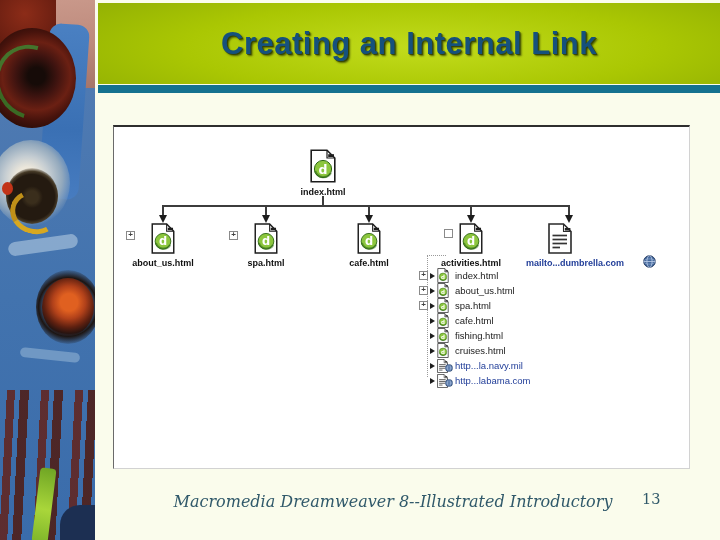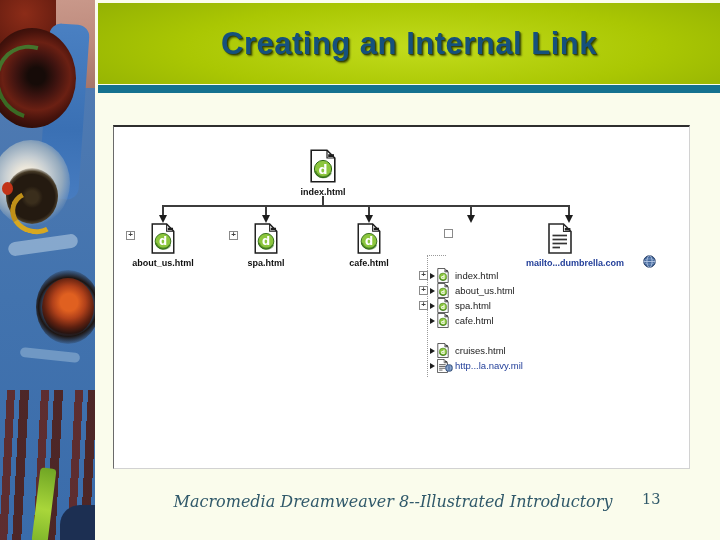--- a/index.html
+++ b/index.html
@@ -177,20 +177,26 @@
           <use href="#sym-dwfile"></use>
         </svg>
       <span class="lbl">spa.html</span>
     </div>
     <div class="node" style="left:200px;top:96px;">
       <svg width="24" height="31">
           <use href="#sym-dwfile"></use>
         </svg>
       <span class="lbl">cafe.html</span>
     </div>
+    <div class="node" style="left:302px;top:96px;">
+      <svg width="24" height="31">
+          <use href="#sym-dwfile"></use>
+        </svg>
+      <span class="lbl">activities.html</span>
+    </div>
     <div class="node" style="left:400px;top:96px;">
       <svg width="24" height="31">
           <use href="#sym-docfile"></use>
         </svg>
       <svg width="13" height="13" style="left:66px;top:14px;">
           <use href="#sym-globe"></use>
         </svg>
       <span class="lbl ext">mailto...dumbrella.com</span>
     </div>
 
@@ -222,36 +228,55 @@
       <span class="tlbl">spa.html</span>
     </div>
     <div class="trow" style="top:186px;">
       <div class="exp-spacer"></div>
       <div class="tri-right"></div>
       <svg width="12" height="15">
           <use href="#sym-dwfile"></use>
         </svg>
       <span class="tlbl">cafe.html</span>
     </div>
+    <div class="trow" style="top:201px;">
+      <div class="exp-spacer"></div>
+      <div class="tri-right"></div>
+      <svg width="12" height="15">
+          <use href="#sym-dwfile"></use>
+        </svg>
+      <span class="tlbl">fishing.html</span>
+    </div>
     <div class="trow" style="top:231px;">
       <div class="exp-spacer"></div>
       <div class="tri-right"></div>
       <svg width="11" height="14">
           <use href="#sym-docfile"></use>
         </svg>
       <svg width="8" height="8" class="gicon">
           <use href="#sym-globe"></use>
         </svg>
       <span class="tlbl ext">http...la.navy.mil</span>
     </div>
     <div class="trow" style="top:216px;">
       <div class="exp-spacer"></div>
       <div class="tri-right"></div>
       <svg width="12" height="15">
           <use href="#sym-dwfile"></use>
         </svg>
       <span class="tlbl">cruises.html</span>
+    </div>
+    <div class="trow" style="top:246px;">
+      <div class="exp-spacer"></div>
+      <div class="tri-right"></div>
+      <svg width="11" height="14">
+          <use href="#sym-docfile"></use>
+        </svg>
+      <svg width="8" height="8" class="gicon">
+          <use href="#sym-globe"></use>
+        </svg>
+      <span class="tlbl ext">http...labama.com</span>
     </div>
   </div>
 
   <div class="footer">Macromedia Dreamweaver 8--Illustrated Introductory</div>
   <div class="pagenum">13</div>
 </div>
 
 </body></html>

